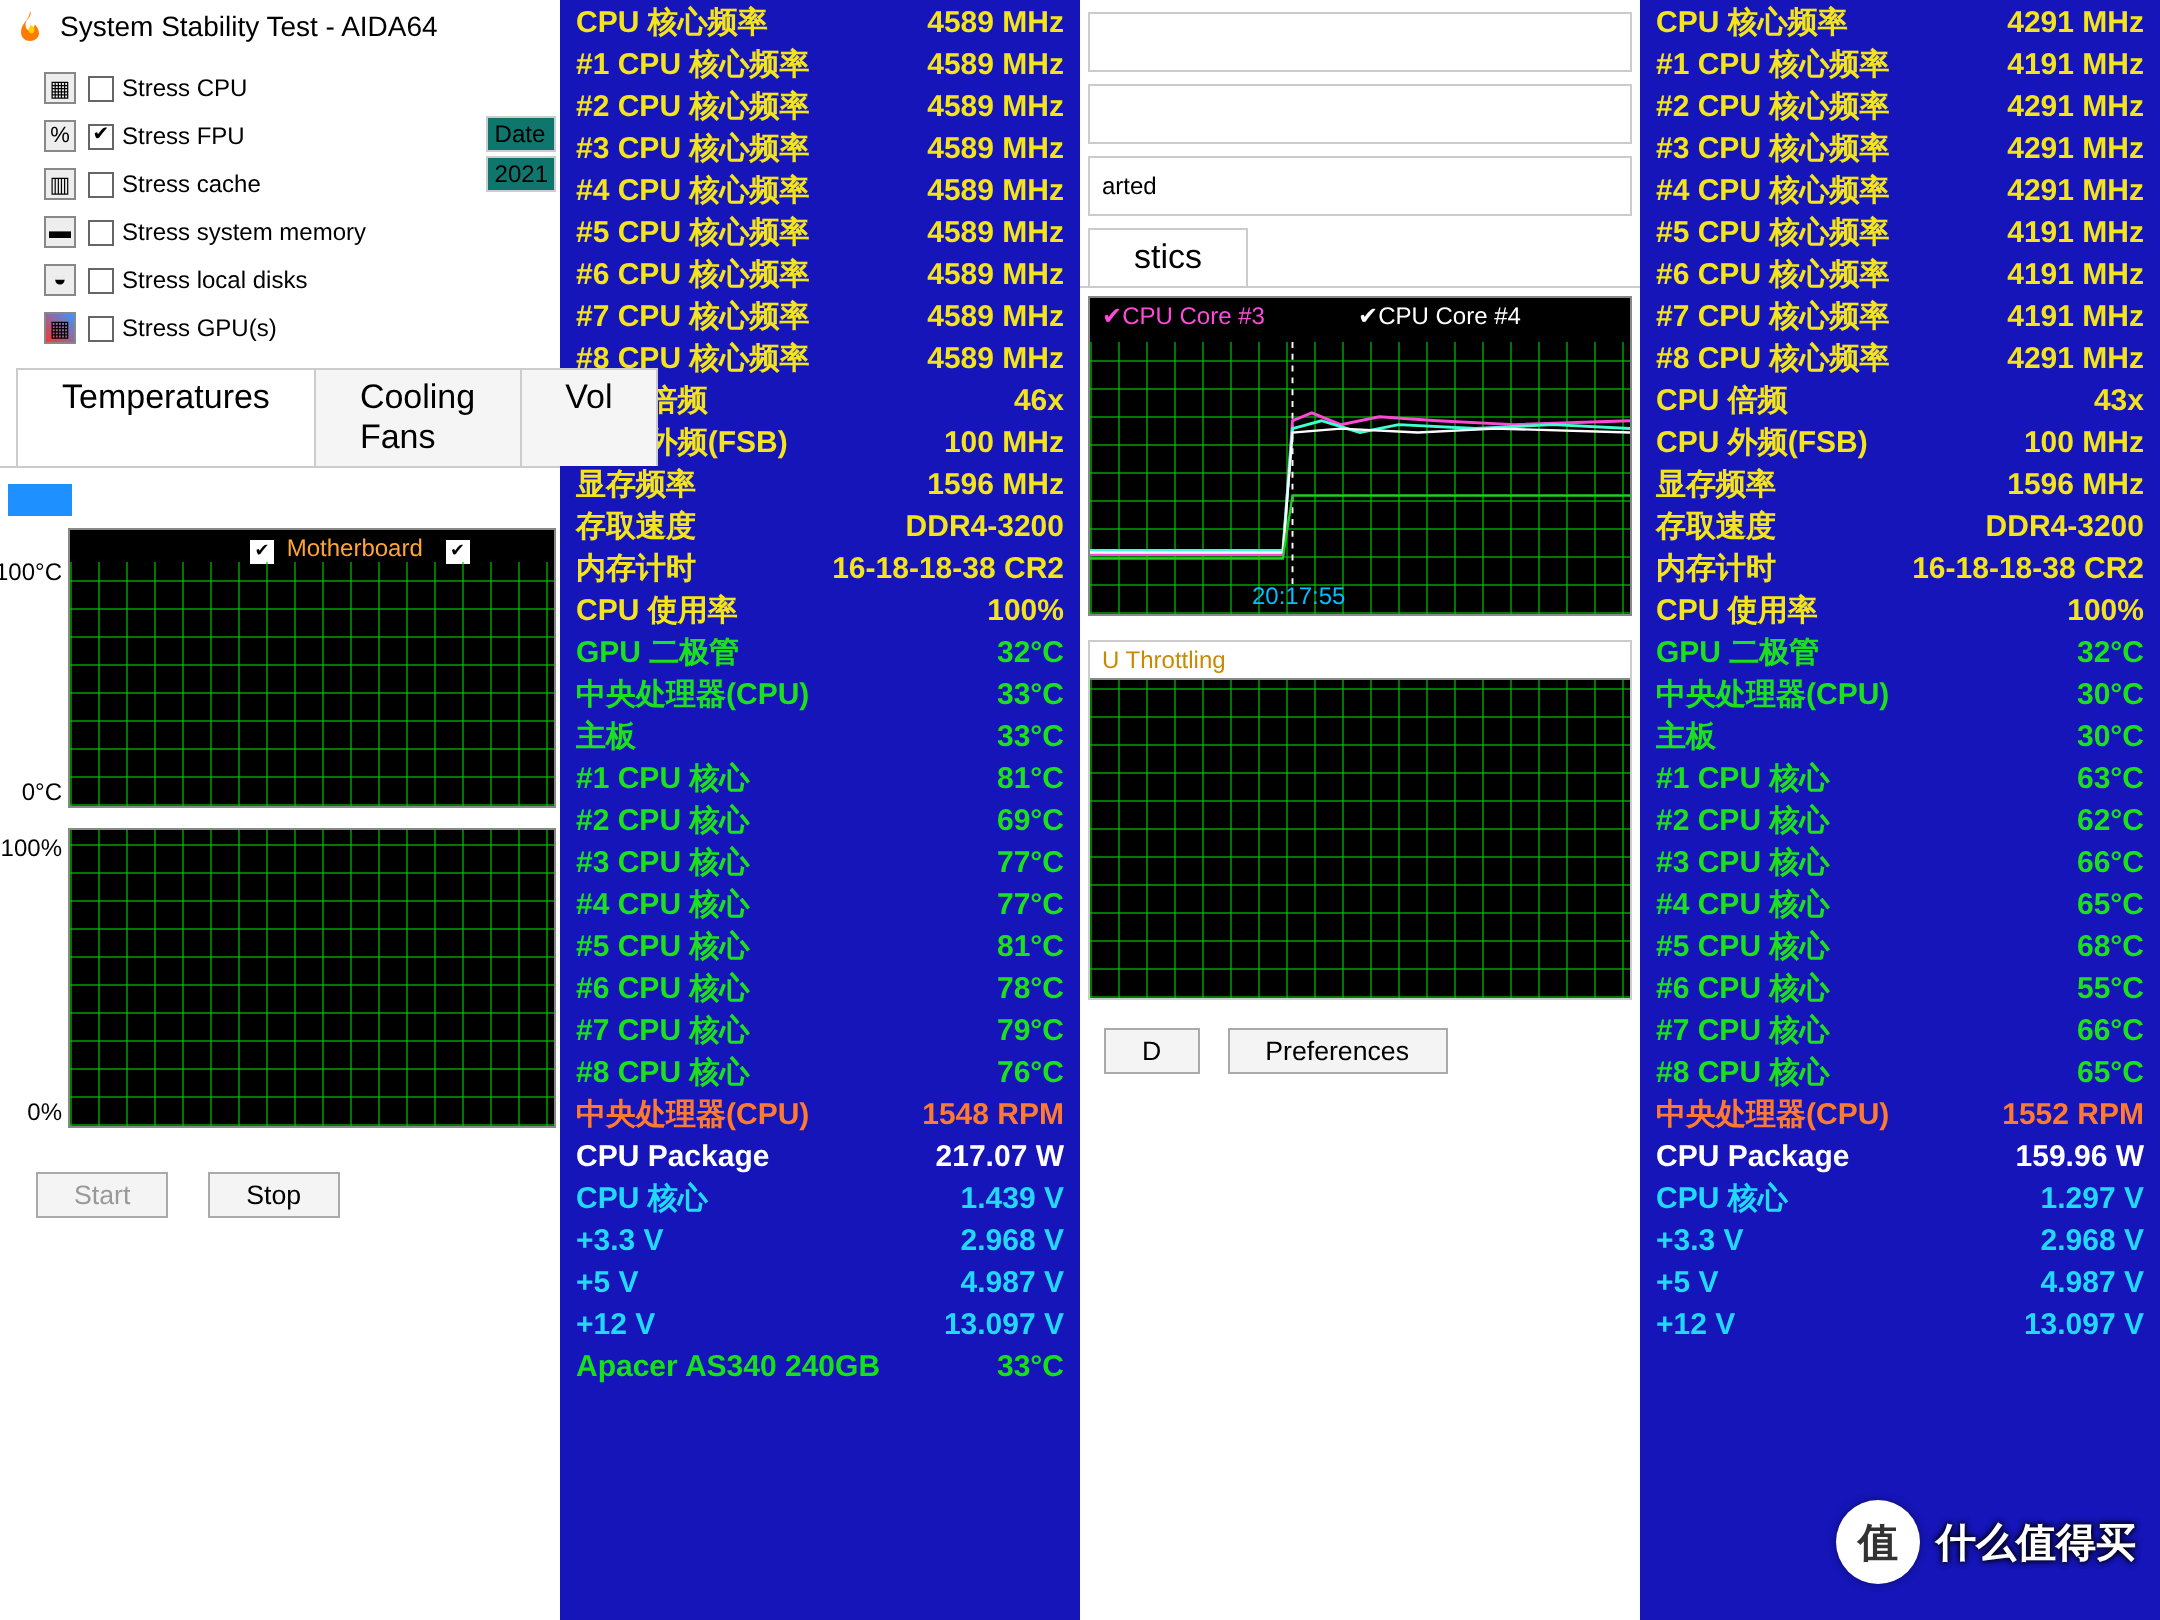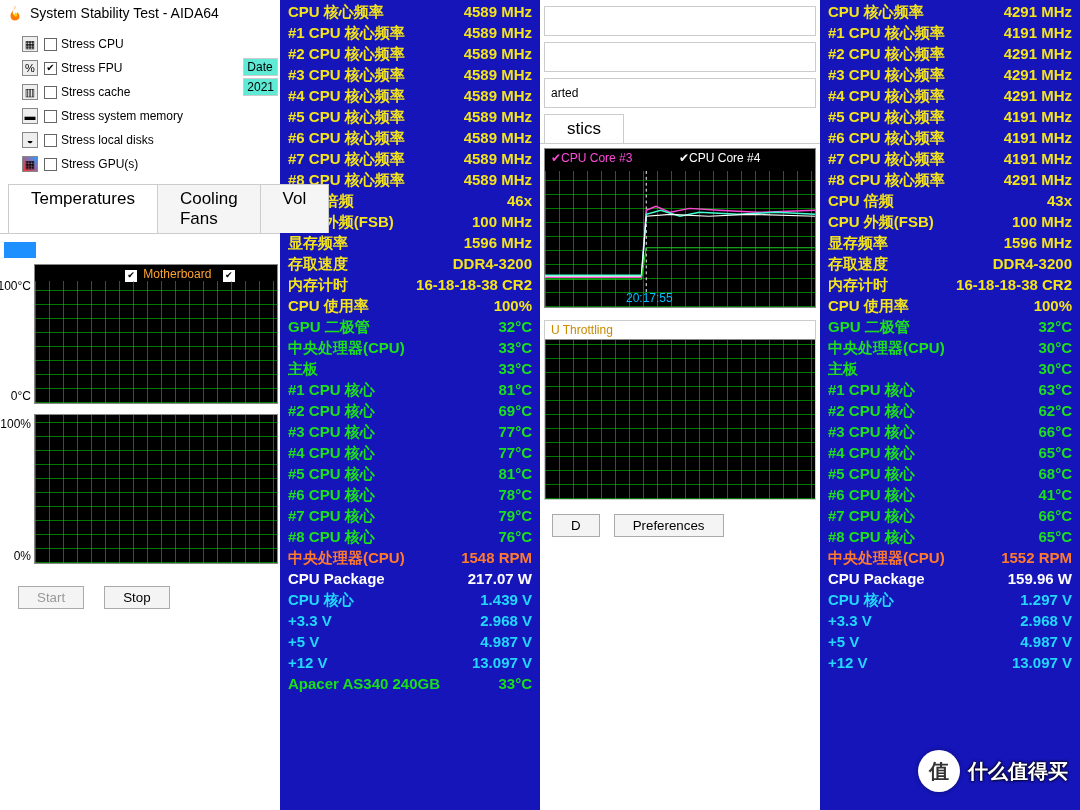--- a/index.html
+++ b/index.html
@@ -8,21 +8,21 @@
   
   .left-panel { width: 280px; height: 810px; background: #ffffff; position: relative; }
   .title-bar { display: flex; align-items: center; padding: 4px 6px; font-size: 14px; }
   .flame-icon { width: 18px; height: 18px; margin-right: 6px; display: inline-block; }
   .stress-box { padding: 6px 10px 2px 22px; }
   .stress-row { display: flex; align-items: center; height: 24px; }
   .stress-icon { width: 16px; height: 16px; margin-right: 6px; display: inline-flex; align-items: center; justify-content: center; font-size: 11px; border: 1px solid #888; background: #eee; }
   .cb { width: 13px; height: 13px; border: 1px solid #666; margin-right: 4px; display: inline-flex; align-items: center; justify-content: center; background: #fff; }
   .cb.checked::after { content: "✔"; font-size: 10px; line-height: 1; color: #000; }
   .date-box { position: absolute; right: 2px; top: 58px; font-size: 12px; }
-  .date-box .dbl { border: 1px solid #ccc; padding: 1px 3px; margin-bottom: 2px; background: #5eead4; }
+  .date-box .dbl { border: 1px solid #ccc; padding: 1px 3px; margin-bottom: 2px; background: #0f766e; }
   .tabs { display: flex; border-bottom: 1px solid #ccc; margin-top: 6px; padding-left: 8px; }
   .tab { padding: 4px 22px; border: 1px solid #ccc; border-bottom: none; margin-right: -1px; background: #f5f5f5; font-size: 17px; }
   .tab.active { background: #fff; }
   .graph-area { padding: 2px 2px 2px 4px; }
   .list-stub { display: flex; margin: 6px 0; }
   .list-chip { width: 32px; height: 16px; background: #1e90ff; margin-right: 4px; }
   .graph { position: relative; background: #000; border: 1px solid #888; height: 140px; margin-bottom: 10px; margin-left: 30px; }
   .graph .mb-label { position: absolute; top: 2px; left: 90px; font-size: 12px; color: #fff; }
   .graph .cb2 { display: inline-block; width: 12px; height: 12px; border: 1px solid #fff; margin-right: 3px; background:#fff; color:#000; font-size:9px; line-height:1; text-align:center; }
   .graph .mb-legend { color: #ffa533; }
@@ -430,21 +430,21 @@
       <div class="row green">
         <span class="lab">#4 CPU 核心</span>
         <span class="val">65°C</span>
       </div>
       <div class="row green">
         <span class="lab">#5 CPU 核心</span>
         <span class="val">68°C</span>
       </div>
       <div class="row green">
         <span class="lab">#6 CPU 核心</span>
-        <span class="val">41°C</span>
+        <span class="val">55°C</span>
       </div>
       <div class="row green">
         <span class="lab">#7 CPU 核心</span>
         <span class="val">66°C</span>
       </div>
       <div class="row green">
         <span class="lab">#8 CPU 核心</span>
         <span class="val">65°C</span>
       </div>
       <div class="row orange">

